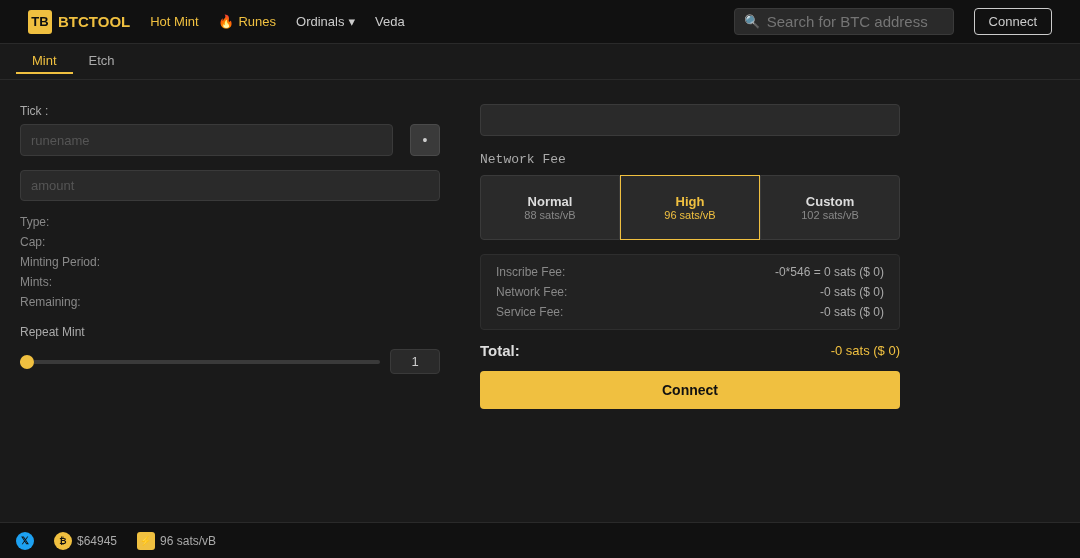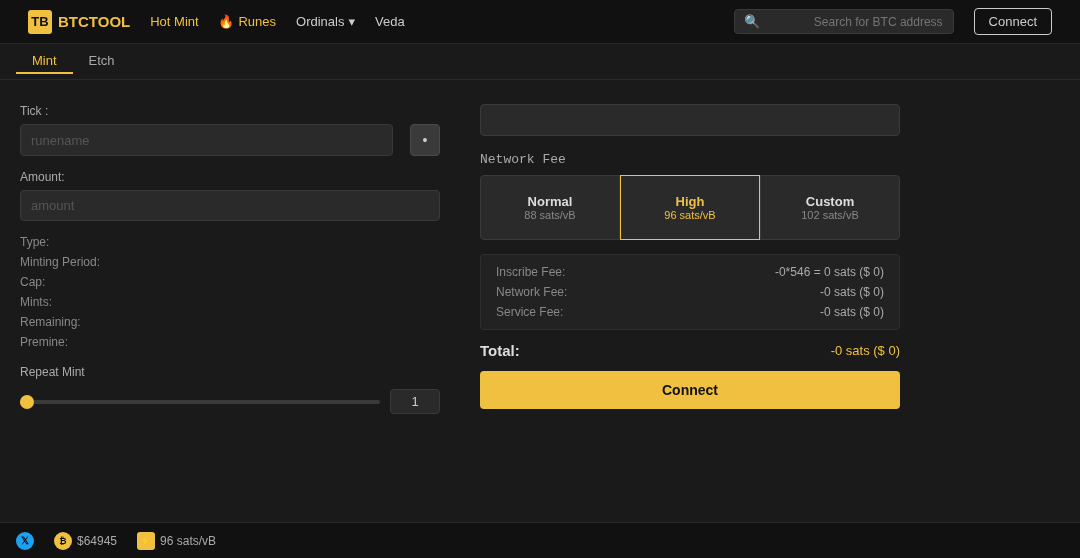--- a/index.html
+++ b/index.html
@@ -72,23 +72,22 @@
       border-radius: 4px;
       padding: 4px 10px;
       gap: 6px;
       width: 220px;
     }
     .nav-search input {
       background: transparent;
       border: none;
       outline: none;
       color: #aaa;
-      font-size: 12px;
+      font-size: 15px;
       width: 100%;
-      text-align: right;
     }
     .nav-connect-btn {
       background: transparent;
       border: 1px solid #ccc;
       color: #ccc;
       border-radius: 4px;
       padding: 5px 14px;
       cursor: pointer;
       font-size: 13px;
     }
@@ -398,47 +397,42 @@
 </div>
 
 <div class="main">
 
   <div class="left-panel">
     <div class="field-label">Tick :</div>
     <div class="field-group">
       <input class="text-input" type="text" placeholder="runename" style="">
       <button class="input-btn">•</button>
     </div>
-    <div class="field-label">Amount:</div>
     <div class="field-group">
       <input class="text-input" type="text" placeholder="amount" style="">
     </div>
 
     <div class="info-row">
       <span class="info-key">Type:</span>
       <span class="info-val"></span>
     </div>
     <div class="info-row">
+      <span class="info-key">Cap:</span>
+      <span class="info-val"></span>
+    </div>
+    <div class="info-row">
       <span class="info-key">Minting Period:</span>
-      <span class="info-val"></span>
-    </div>
-    <div class="info-row">
-      <span class="info-key">Cap:</span>
       <span class="info-val"></span>
     </div>
     <div class="info-row">
       <span class="info-key">Mints:</span>
       <span class="info-val"></span>
     </div>
     <div class="info-row">
       <span class="info-key">Remaining:</span>
-      <span class="info-val"></span>
-    </div>
-    <div class="info-row">
-      <span class="info-key">Premine:</span>
       <span class="info-val"></span>
     </div>
 
     <div class="repeat-section">
       <div class="repeat-label">Repeat Mint</div>
       <div class="slider-row">
         <div class="slider-wrap">
           <div class="slider-track">
             <div class="slider-fill"></div>
             <div class="slider-thumb"></div>

